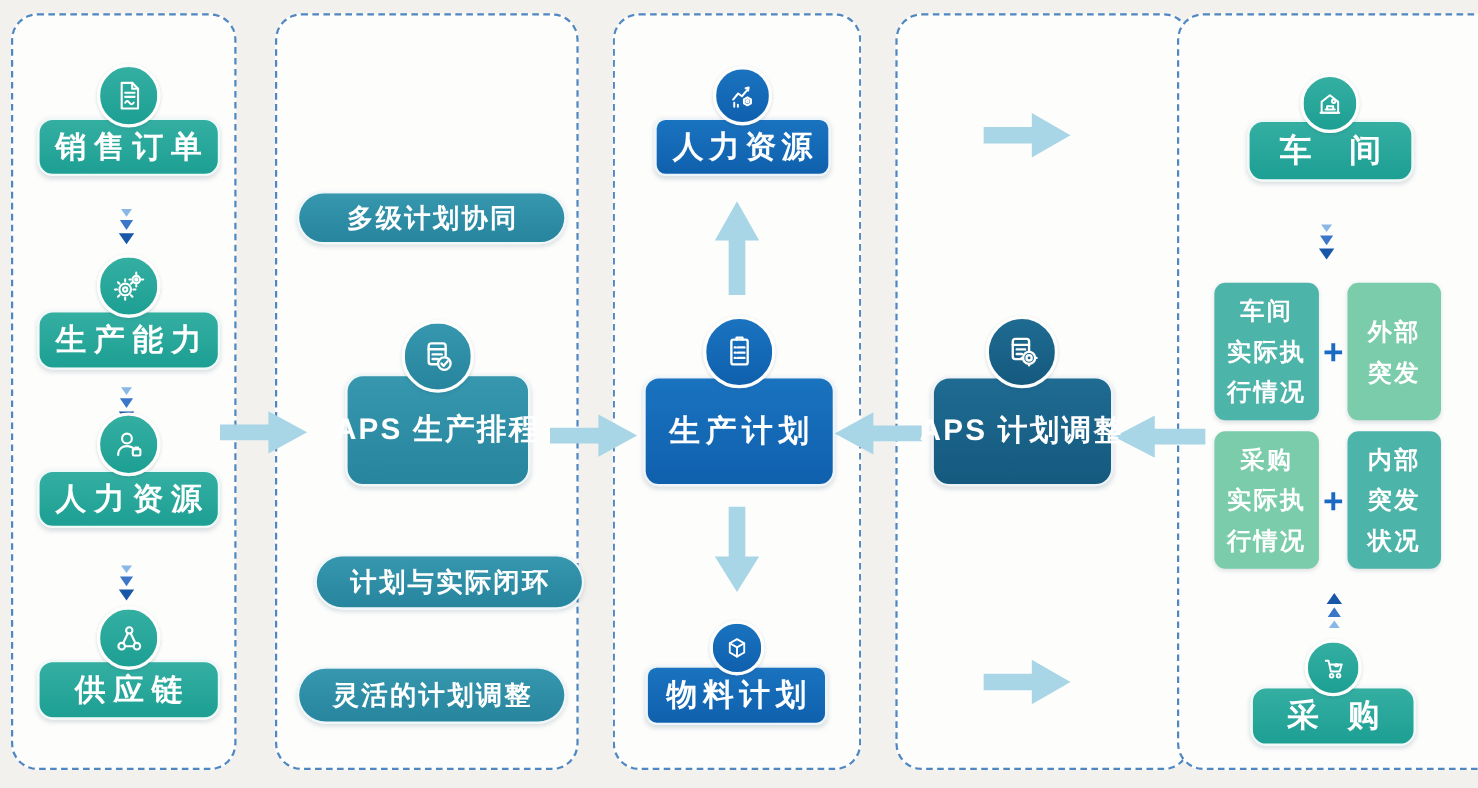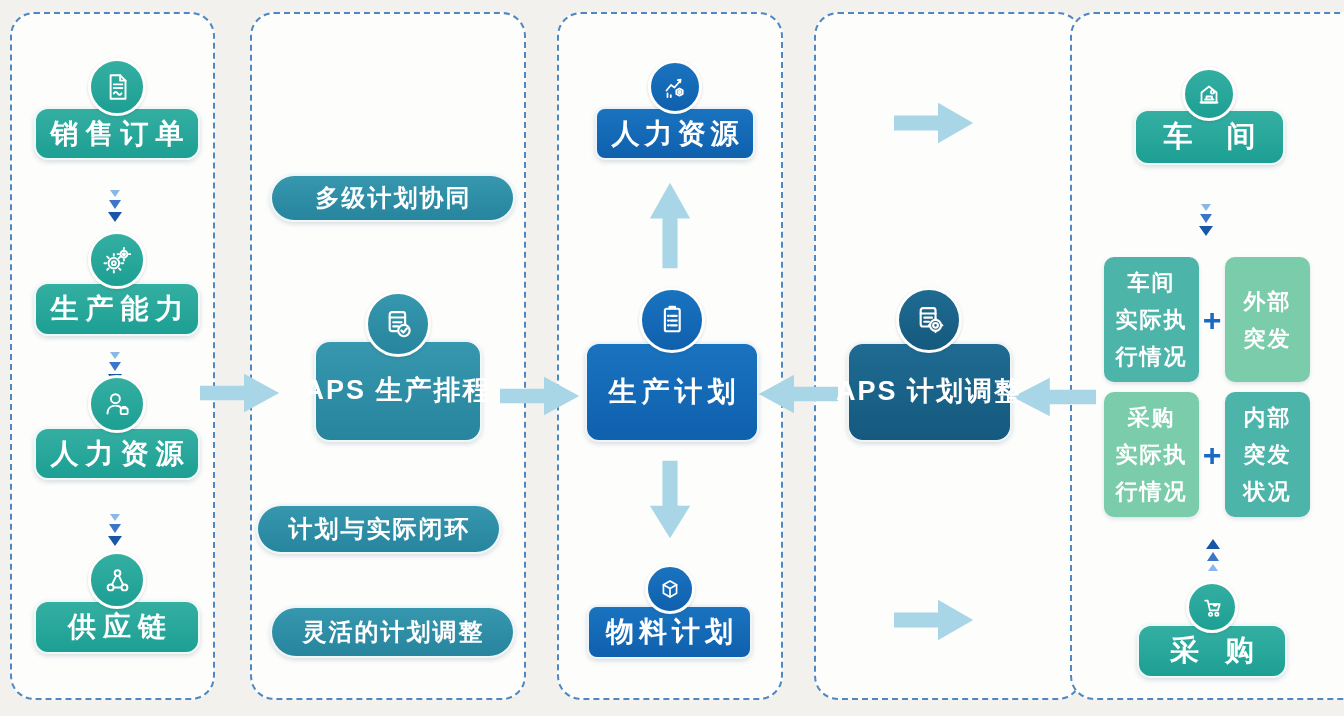--- a/index.html
+++ b/index.html
@@ -171,21 +171,21 @@
           <path d="M12 14.5h7M12 18h4"></path>
         <circle cx="21" cy="21.5" r="4.8" fill="#2d8ea6"></circle>
         <path d="M18.8 21.5l1.7 1.7 3-3.5"></path>
       </svg>
     </div>
     <div class="pill bg-tealblue big-box" style="left:62px;top:326px;width:168px;height:102px;">
       <span class="l1">APS 生产</span>
       <span class="l2">排程</span>
     </div>
 
-    <div class="pill bg-tealblue f-p2" style="left:4px;top:490px;width:245px;height:50px;border-radius:25px;text-align:right;">
+    <div class="pill bg-tealblue f-p2" style="left:34px;top:490px;width:245px;height:50px;border-radius:25px;text-align:right;">
       <span>计划与实际闭环</span>
     </div>
     <div class="pill bg-tealblue f-p2" style="left:18px;top:592px;width:245px;height:52px;border-radius:26px;">
       <span>灵活的计划调整</span>
     </div>
   </div>
 
   <div class="panel" style="left:557px;width:226px;">
 
     <div class="node-circle bg-blue" style="left:89px;top:46px;width:54px;height:54px;">

